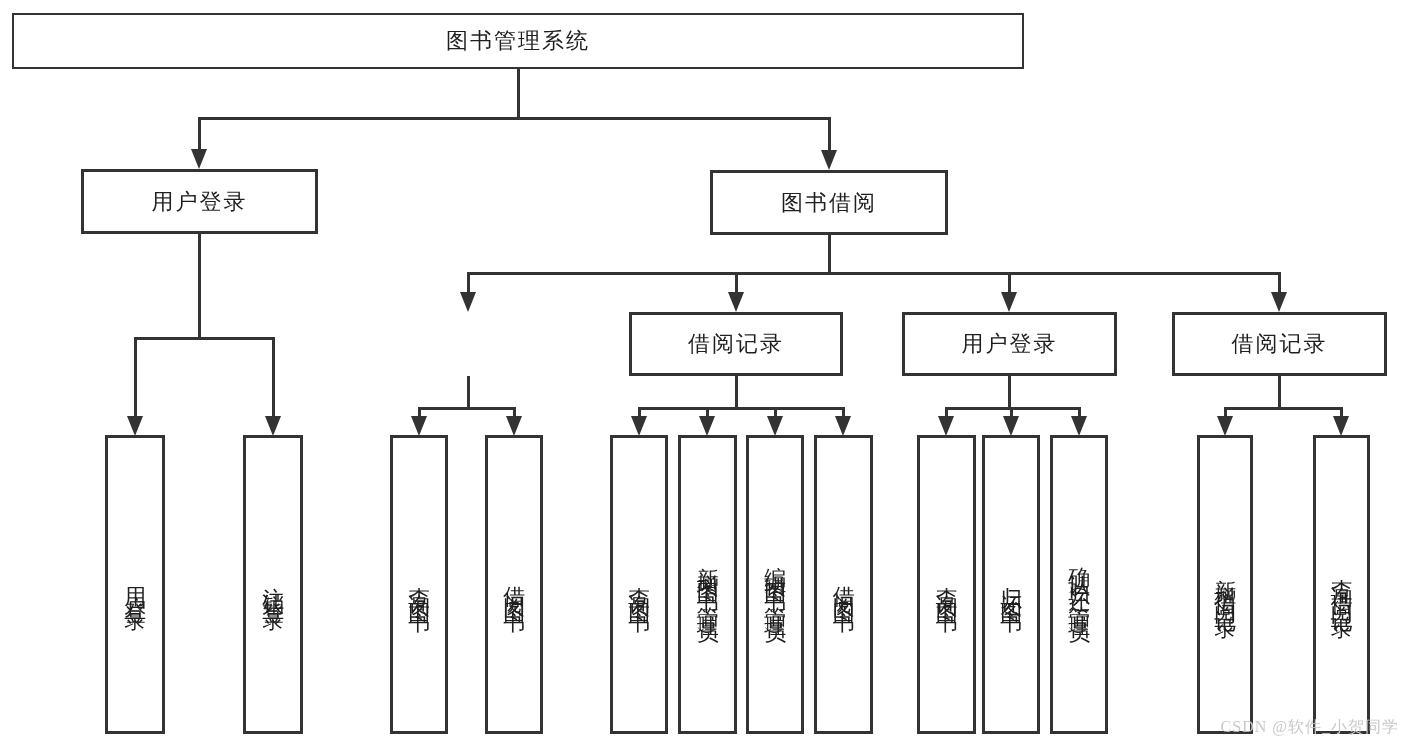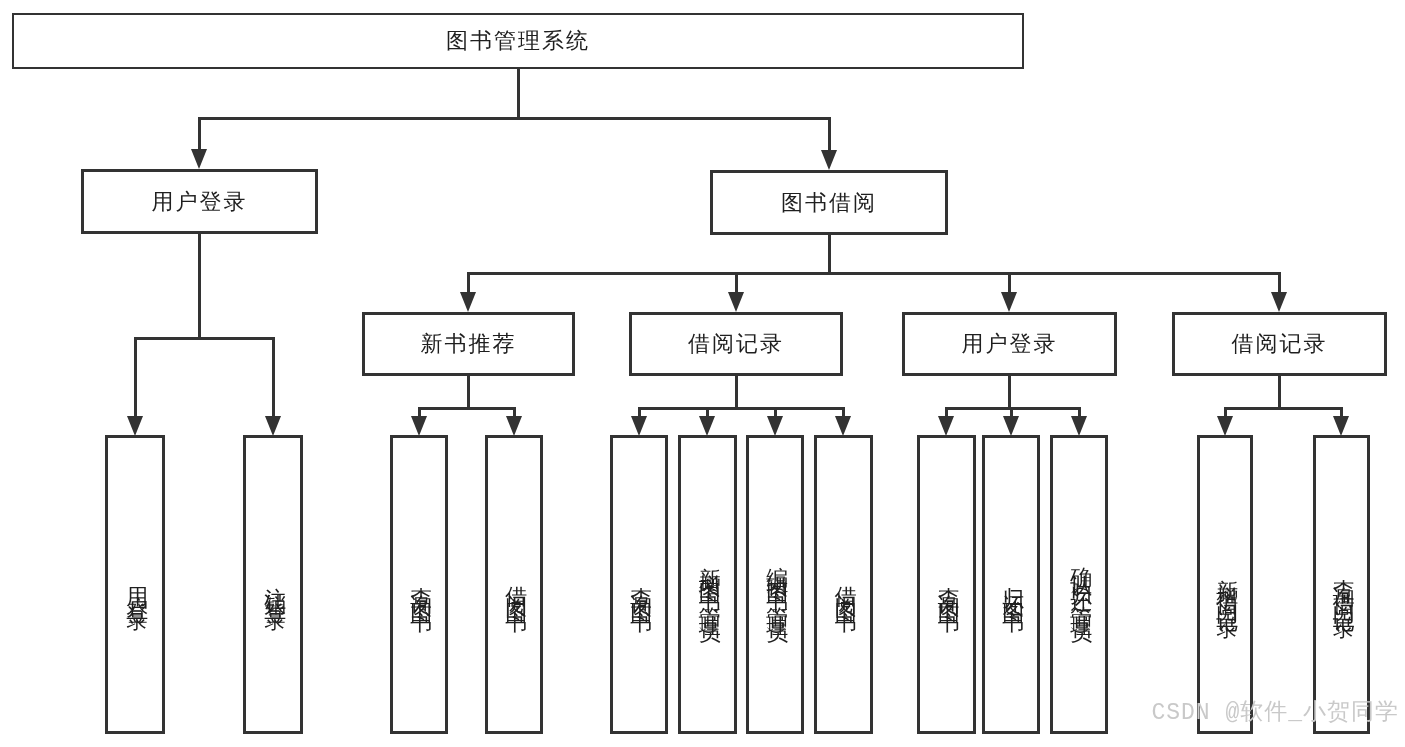--- a/index.html
+++ b/index.html
@@ -5,21 +5,21 @@
   :root{
     --line:#333333;
     --text:#1f1f1f;
     --background:#ffffff;
     --watermark:#c9c9c9;
   }
   html,body{margin:0;padding:0;background:var(--background);}
   .canvas{
     position:relative;width:1405px;height:747px;background:var(--background);
     overflow:hidden;
-    font-family:Liberation Mono, monospace;
+    font-family:Liberation Serif, serif;
     color:var(--text);
   }
   .node{
     position:absolute;box-sizing:border-box;
     border:3px solid var(--line);background:#fff;
     display:flex;align-items:center;justify-content:center;
     font-size:22px;color:var(--text);
   }
   .node.root{border-width:2px;}
   .hlbl{letter-spacing:2px;white-space:nowrap;}
@@ -28,22 +28,22 @@
     letter-spacing:8px;line-height:1.2;white-space:nowrap;
   }
   .lv{position:absolute;width:3px;background:var(--line);}
   .lh{position:absolute;height:3px;background:var(--line);}
   .ah{
     position:absolute;width:0;height:0;
     border-left:8px solid transparent;border-right:8px solid transparent;
     border-top:20px solid var(--line);
   }
   .watermark{
-    position:absolute;right:6px;bottom:20px;z-index:5;
-    font-size:23px;letter-spacing:1px;color:var(--watermark);
+    position:absolute;right:6px;bottom:9px;z-index:5;
+    font-size:16px;letter-spacing:1px;color:var(--watermark);
     white-space:nowrap;
   }
 </style>
 </head>
 <body>
 
 <div class="canvas">
 
   <div class="node root" style="left:12px;top:13px;width:1012px;height:56px">
     <span class="hlbl">图书管理系统</span>
@@ -74,23 +74,20 @@
   <div class="lh" style="left:467px;top:272px;width:814px"></div>
   <div class="lv" style="left:467px;top:272px;height:21px"></div>
   <div class="ah" style="left:460px;top:292px"></div>
   <div class="lv" style="left:735px;top:272px;height:21px"></div>
   <div class="ah" style="left:728px;top:292px"></div>
   <div class="lv" style="left:1008px;top:272px;height:21px"></div>
   <div class="ah" style="left:1001px;top:292px"></div>
   <div class="lv" style="left:1278px;top:272px;height:21px"></div>
   <div class="ah" style="left:1271px;top:292px"></div>
 
-  <div class="node" style="left:362px;top:312px;width:213px;height:64px">
-    <span class="hlbl">新书推荐</span>
-  </div>
   <div class="node" style="left:629px;top:312px;width:214px;height:64px">
     <span class="hlbl">借阅记录</span>
   </div>
   <div class="node" style="left:902px;top:312px;width:215px;height:64px">
     <span class="hlbl">用户登录</span>
   </div>
   <div class="node" style="left:1172px;top:312px;width:215px;height:64px">
     <span class="hlbl">借阅记录</span>
   </div>
 

